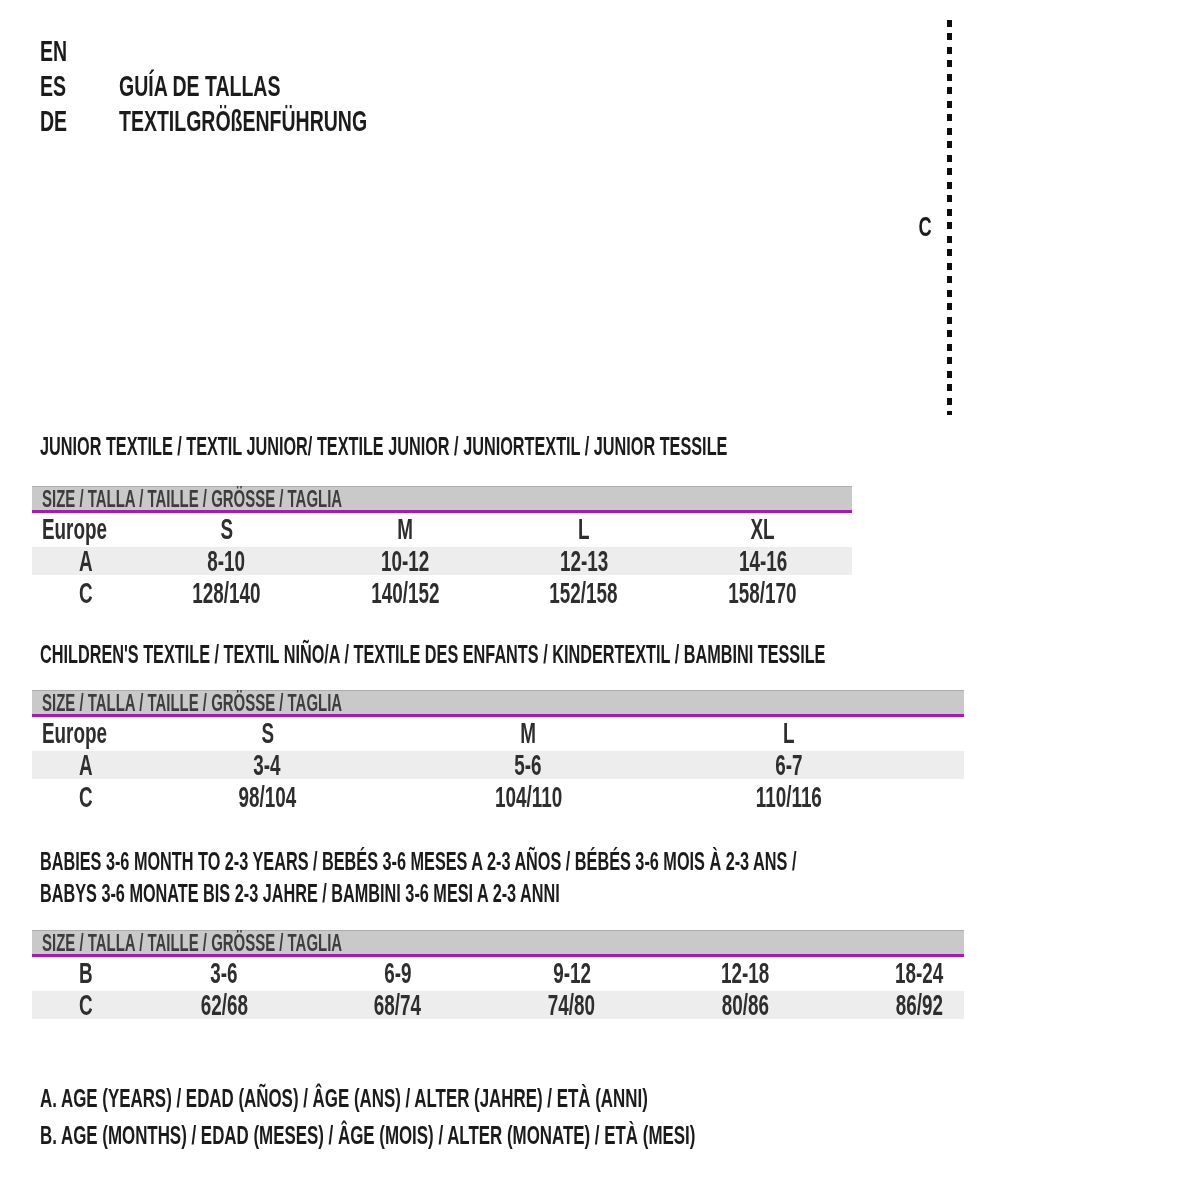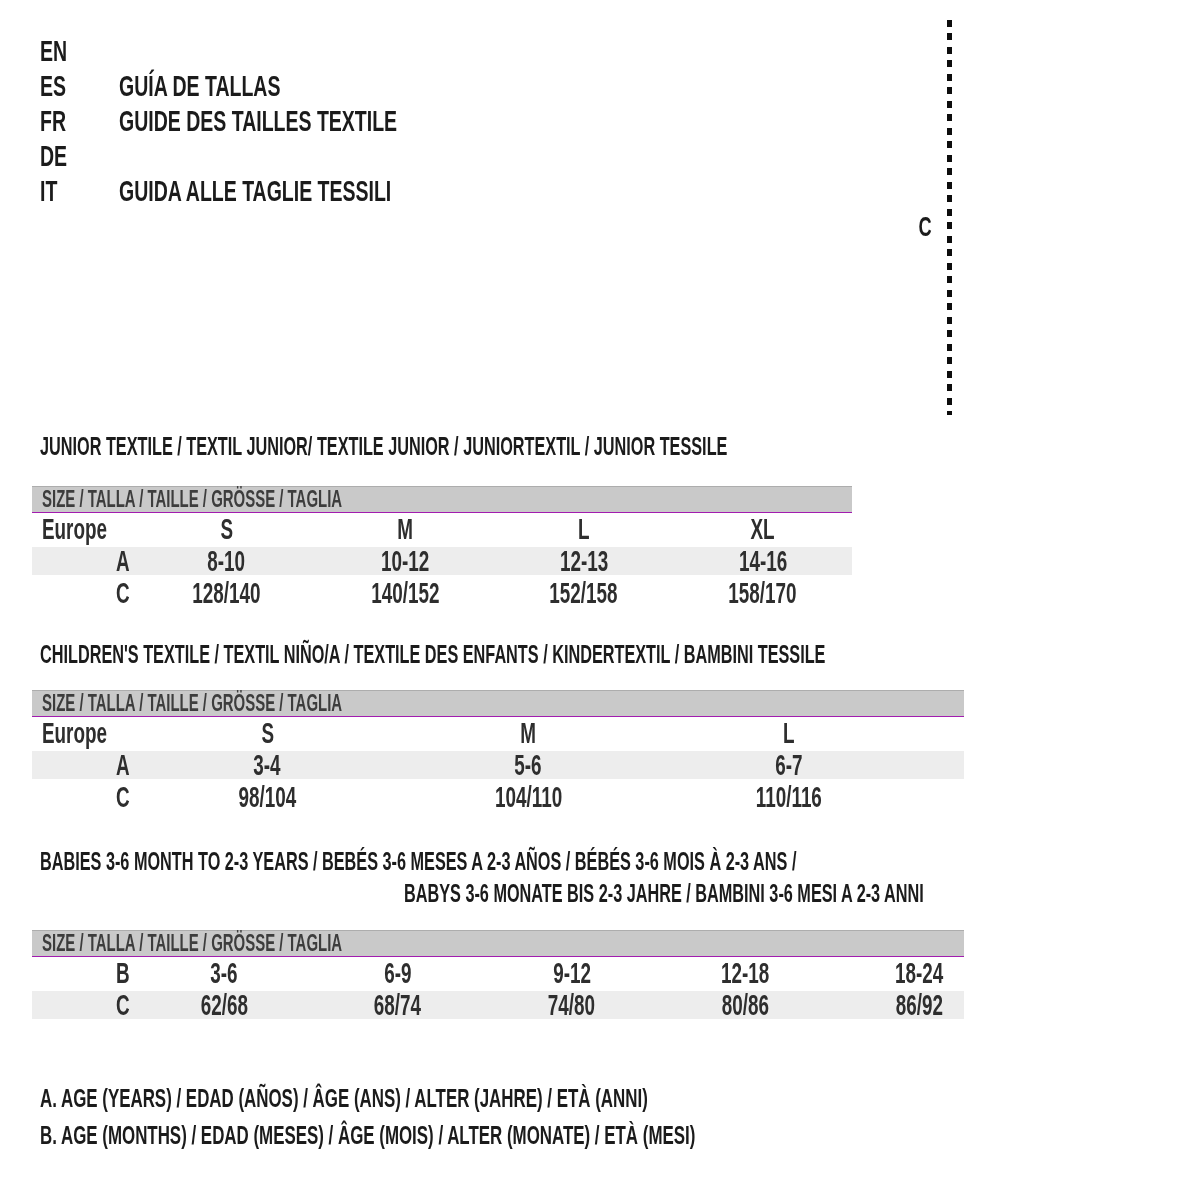--- a/index.html
+++ b/index.html
@@ -25,60 +25,53 @@
   .measure-line{position:absolute; left:947px; top:20px; width:5px; height:395px;
     background:repeating-linear-gradient(180deg; );
     background:repeating-linear-gradient(180deg, var(--silhouette) 0 7px, transparent 7px 13.5px);}
   .measure-label{position:absolute; left:910px; top:212px; width:30px; text-align:center;
     font-size:28px; line-height:30px;}
   .baby{position:absolute; left:960px; top:16px; width:178px; height:404px; color:var(--silhouette);}
 
   
   .section{position:absolute; left:40px;}
   .sec-0{top:430px;} .sec-1{top:638px;} .sec-2{top:845px;}
-  .sec-title{height:32px; line-height:32px; font-size:25px; color:var(--ink);text-align:right;}
+  .sec-title{height:32px; line-height:32px; font-size:25px; color:var(--ink);}
   .size-table{margin-left:-8px; background:var(--bg);}
   .sec-0 .size-table{margin-top:24px; width:820px;}
   .sec-1 .size-table{margin-top:20px; width:1148px;}
   .sec-2 .size-table{margin-top:21px; width:1148px;}
   .bar{box-sizing:border-box; height:27px; line-height:25px; padding-left:10px;
-    background:var(--bar_bg); border-top:1px solid #adadad; border-bottom:1px solid #a21caf;
+    background:var(--bar_bg); border-top:1px solid #adadad; border-bottom:3px solid #a21caf;
     font-size:23px; color:var(--bar_ink);}
   .trow{display:flex; height:32px; line-height:32px; font-size:29px; color:var(--table_ink);}
   .trow.shaded{background:var(--row_shaded); box-shadow:inset 0 2px 0 var(--bg), inset 0 -2px 0 var(--bg);}
-  .tlabel{box-sizing:border-box; width:105px; flex:0 0 105px; padding-left:10px; text-align:right;}
+  .tlabel{box-sizing:border-box; width:105px; flex:0 0 105px; padding-left:10px; text-align:center;}
   .tcell{flex:1 1 0; text-align:center;}
 
   
   .legend{position:absolute; left:40px; top:1080px;}
   .legend-line{height:37px; line-height:37px; font-size:26px;}
 </style>
 </head>
 <body>
 
 <div class="canvas">
 
   <div class="lang-block">
     <div class="lang-row">
       <div class="lang-code"><span class="cond">EN</span></div>
     </div>
     <div class="lang-row">
       <div class="lang-code"><span class="cond">ES</span></div>
       <div class="lang-label"><span class="cond">GUÍA DE TALLAS</span></div>
     </div>
     <div class="lang-row">
-      <div class="lang-code"><span class="cond">FR</span></div>
-      <div class="lang-label"><span class="cond">GUIDE DES TAILLES TEXTILE</span></div>
-    </div>
-    <div class="lang-row">
       <div class="lang-code"><span class="cond">DE</span></div>
-    </div>
-    <div class="lang-row">
-      <div class="lang-code"><span class="cond">IT</span></div>
-      <div class="lang-label"><span class="cond">GUIDA ALLE TAGLIE TESSILI</span></div>
+      <div class="lang-label"><span class="cond">TEXTILGRÖßENFÜHRUNG</span></div>
     </div>
   </div>
 
   <div class="measure-line"></div>
   <div class="measure-label"><span class="cond condc">C</span></div>
   <svg class="baby" viewBox="0 0 176 404" aria-hidden="true">
     <g fill="currentColor">
       <ellipse cx="78" cy="54" rx="52" ry="50"></ellipse>
       <ellipse cx="25" cy="68" rx="10" ry="14"></ellipse>
       <ellipse cx="131" cy="68" rx="10" ry="14"></ellipse>

